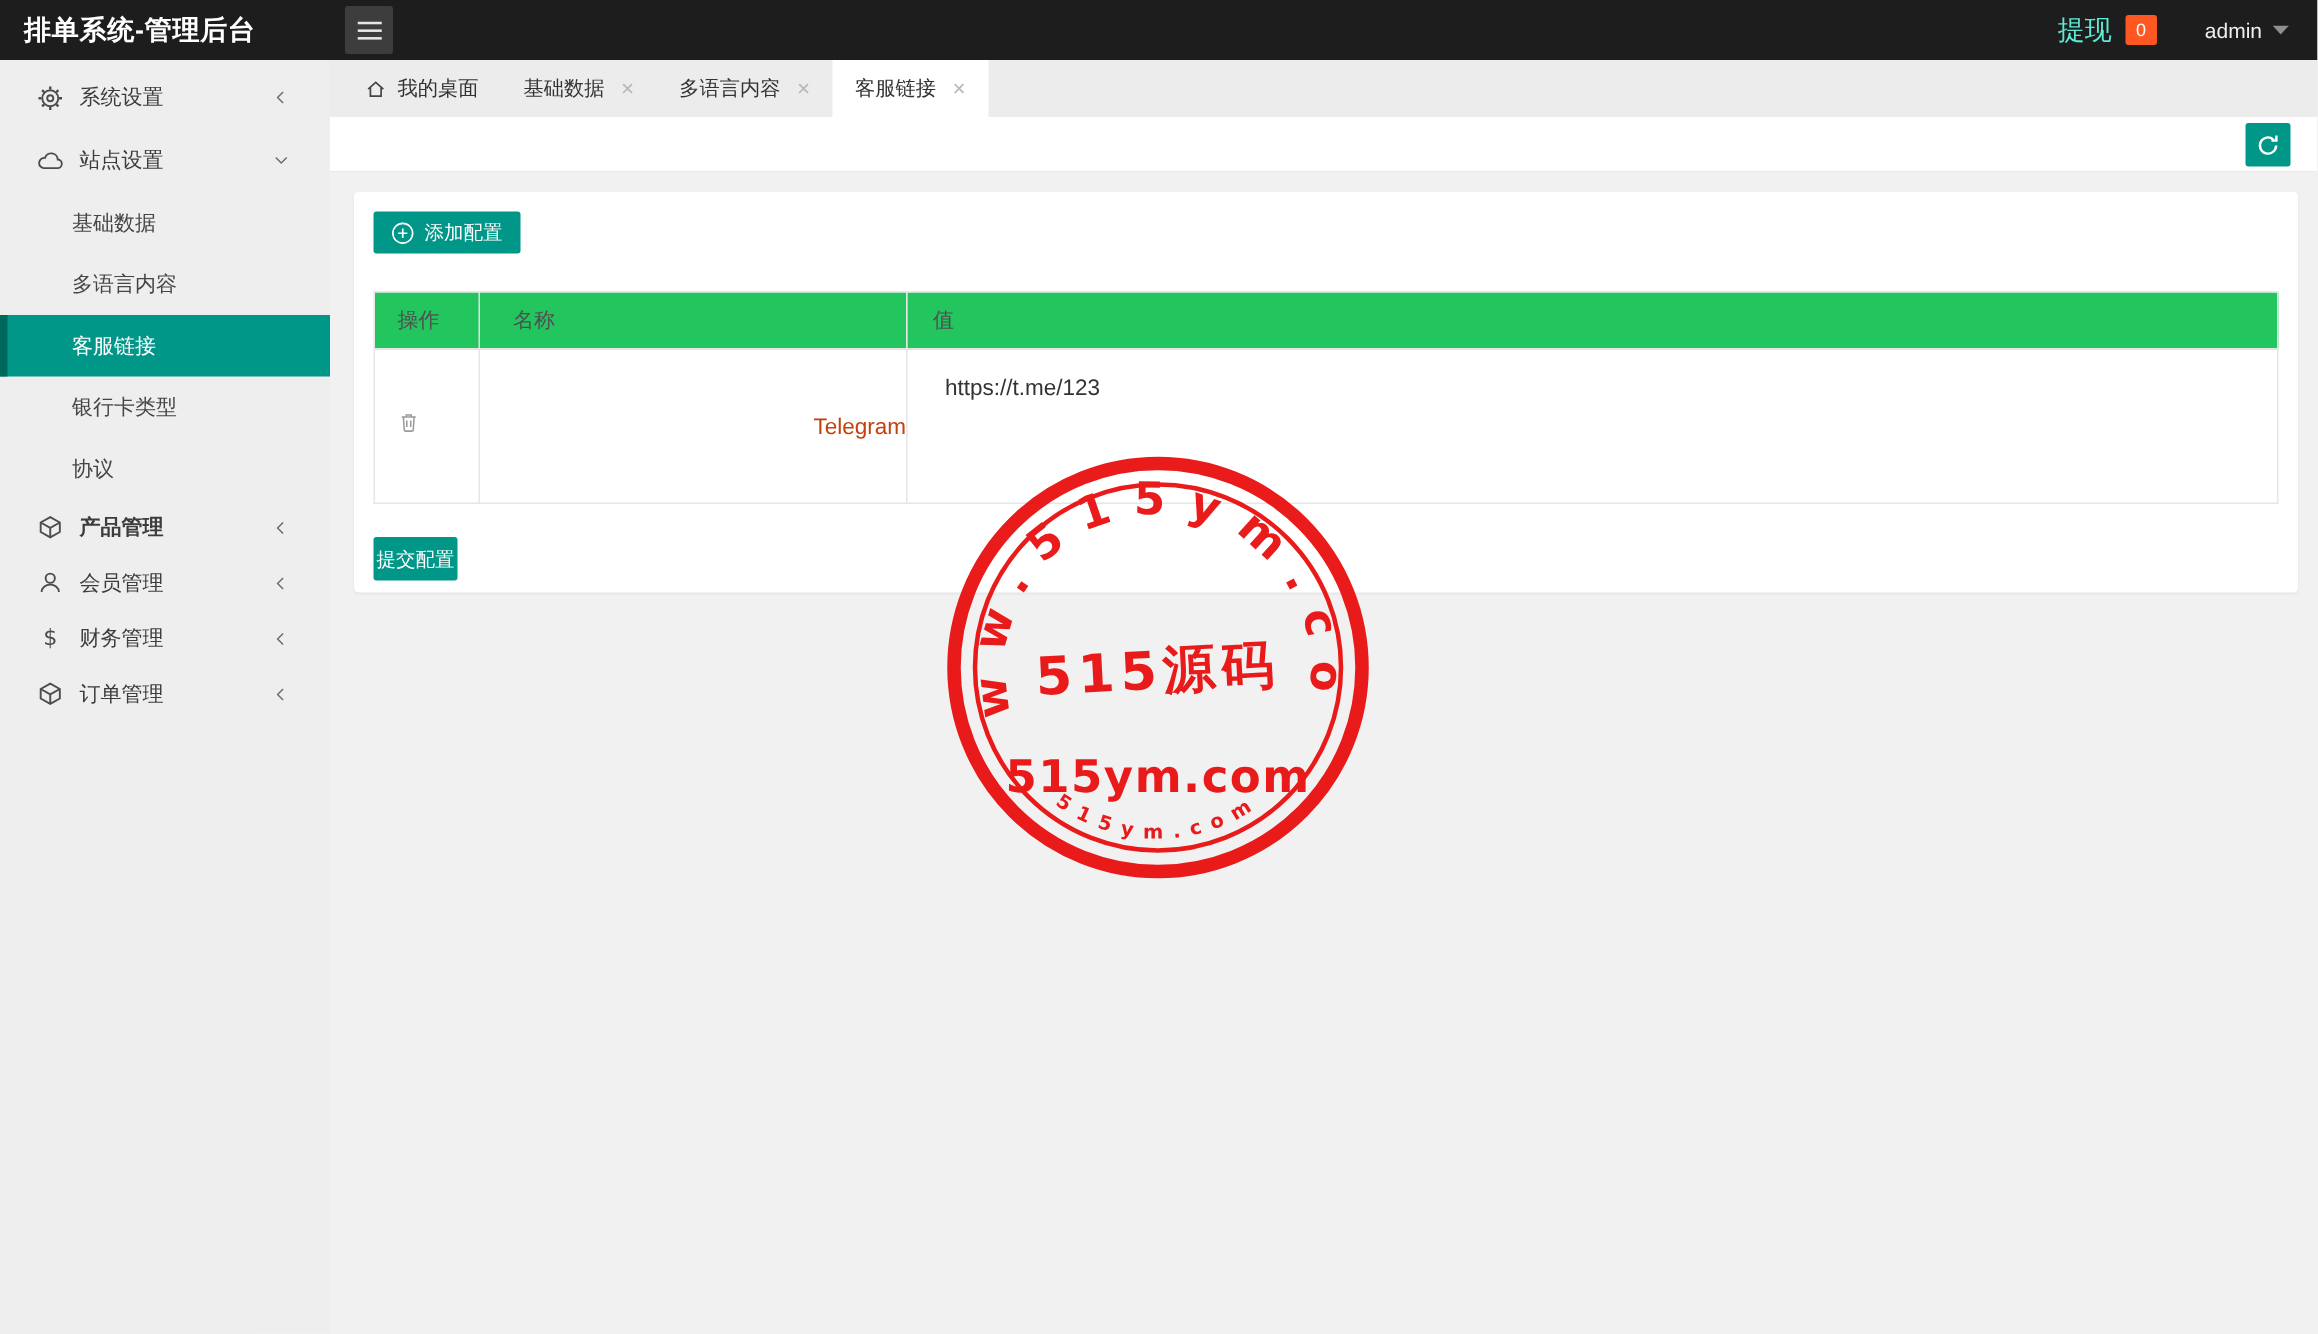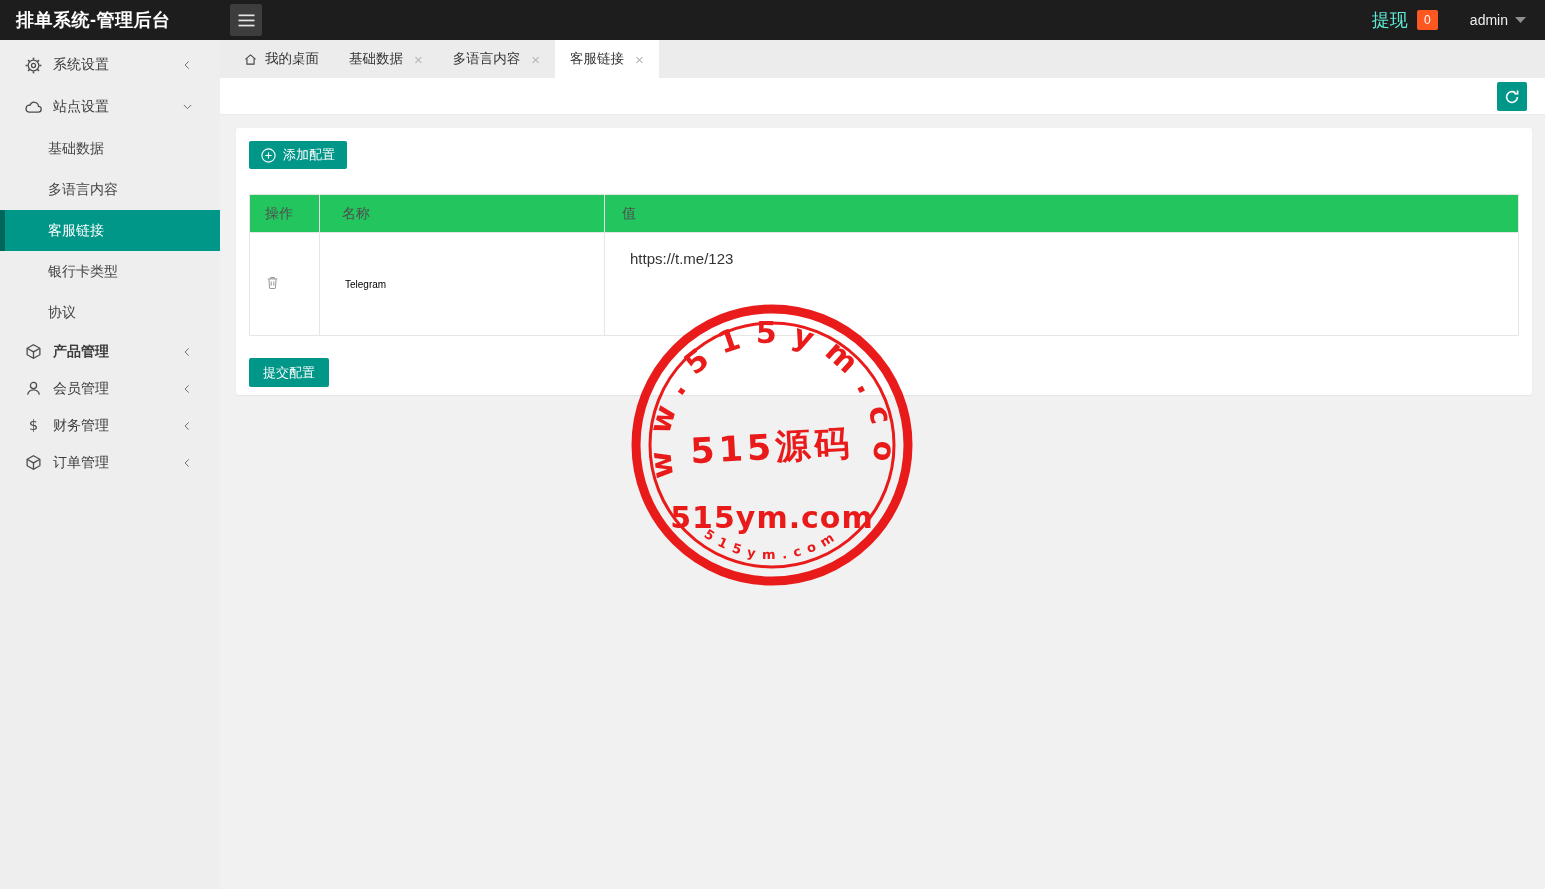--- a/index.html
+++ b/index.html
@@ -30,30 +30,30 @@
   .tab.active { background:#fff; }
   .tab-home-icon { display:inline-flex; margin-right:7px; }
   .tab-close { margin-left:11px; font-size:15px; color:#b8b8b8; line-height:1; cursor:pointer; }
   
   .toolbar { position:absolute; left:220px; top:78px; width:1325px; height:37px; background:#fff; border-bottom:1px solid #e9e9e9; }
   .refresh-btn { position:absolute; right:18px; top:4px; width:30px; height:29px; background:#009688; border-radius:2px; display:flex; align-items:center; justify-content:center; cursor:pointer; }
   
   .card { position:absolute; left:236px; top:128px; width:1296px; background:#fff; border-radius:3px; box-shadow:0 1px 2px rgba(0,0,0,.06); padding:13px 13px 8px 13px; }
   .btn { display:inline-flex; align-items:center; gap:7px; background:#009688; color:#fff; font-size:13px; border:none; border-radius:2px; cursor:pointer; }
   .btn-add { height:28px; padding:0 12px; }
-  .btn-submit { height:29px; padding:0 14px; margin-top:22px; }
+  .btn-submit { height:29px; padding:0 2px; margin-top:22px; }
   table.cfg { width:100%; border-collapse:collapse; margin-top:25px; }
   .cfg th, .cfg td { border:1px solid #e6e6e6; }
   .cfg th { background:#22c55e; height:38px; text-align:left; font-size:14px; font-weight:normal; color:#4f4f4f; }
   .cfg th.c-op { padding-left:15px; }
   .cfg th.c-name { padding-left:22px; }
   .cfg th.c-val { padding-left:17px; }
   .cfg td { height:103px; background:#fff; }
   .cfg td.op { padding-left:15px; vertical-align:middle; }
-  .cfg td.name { padding-left:25px; vertical-align:middle; font-size:10px; color:#000000; }
+  .cfg td.name { padding-left:25px; vertical-align:middle; font-size:15px; color:#c2410c;text-align:right; }
   .cfg td.val { padding:17px 0 0 25px; vertical-align:top; font-size:15px; color:#333; }
   .trash-btn { display:inline-flex; cursor:pointer; }
   
   .stamp { position:absolute; left:629px; top:302px; width:286px; height:286px; z-index:40; pointer-events:none; opacity:.95; }
   .stamp text { font-family:"DejaVu Sans",sans-serif; font-weight:bold; fill:#e9100f; }
 </style>
 </head>
 <body>
 
 <div class="header">

